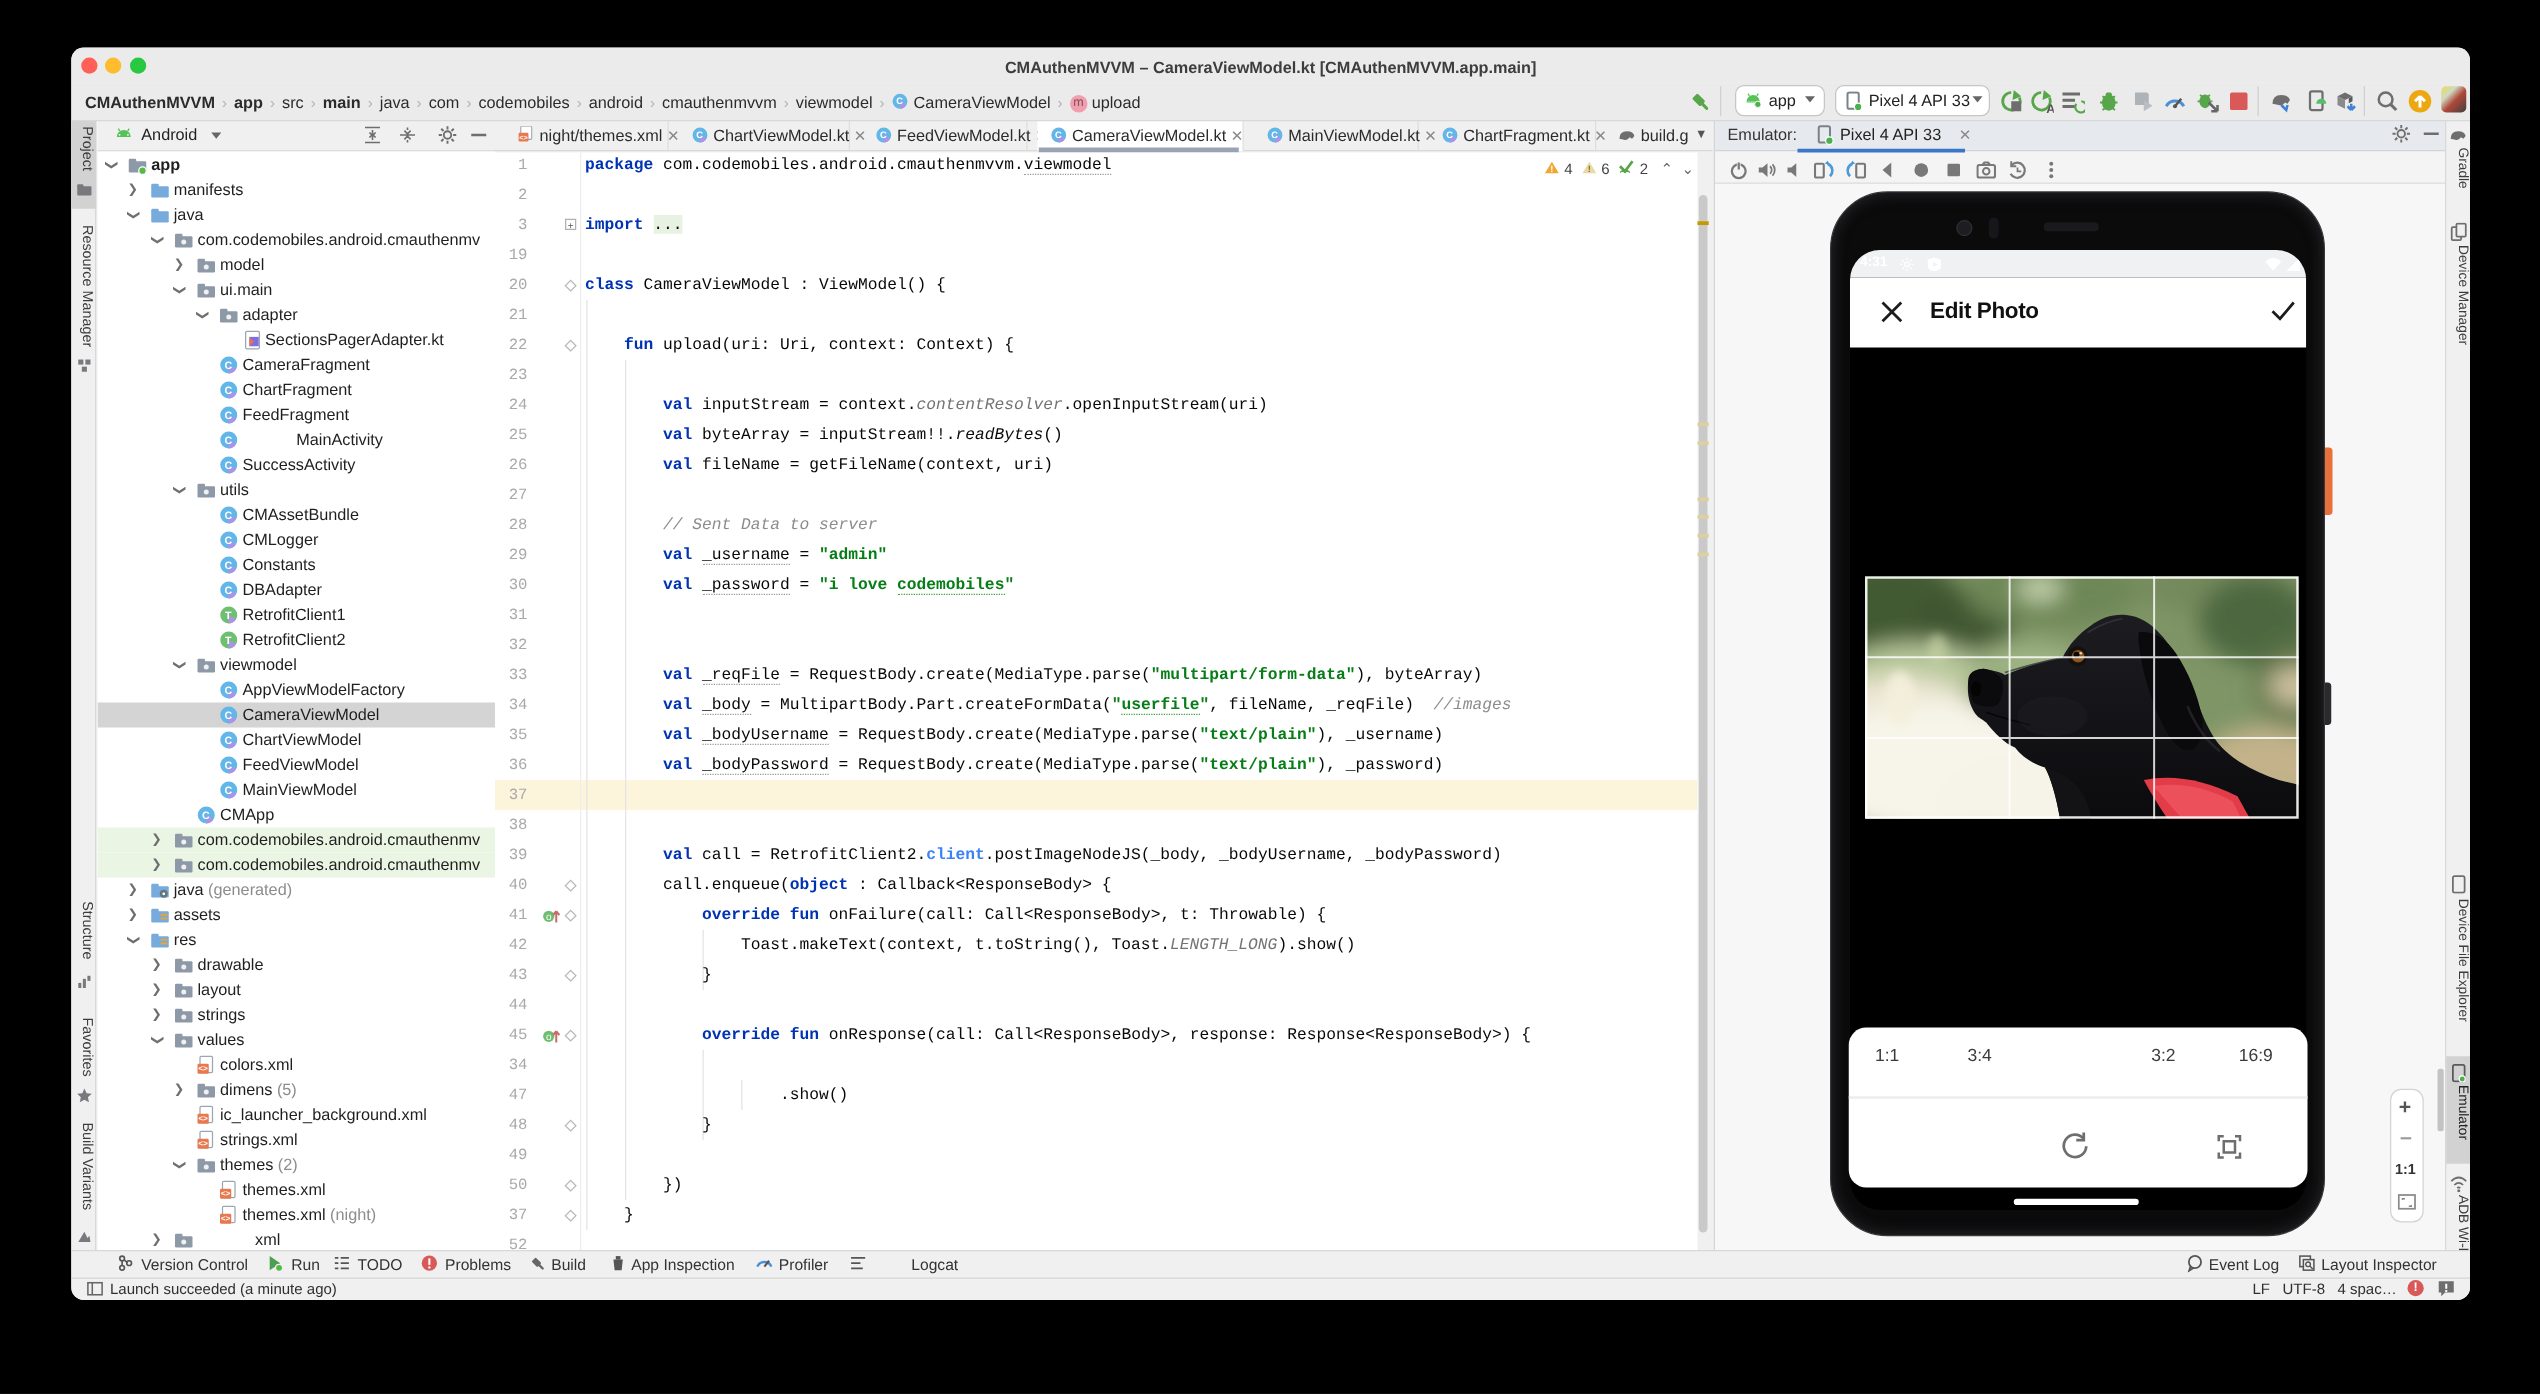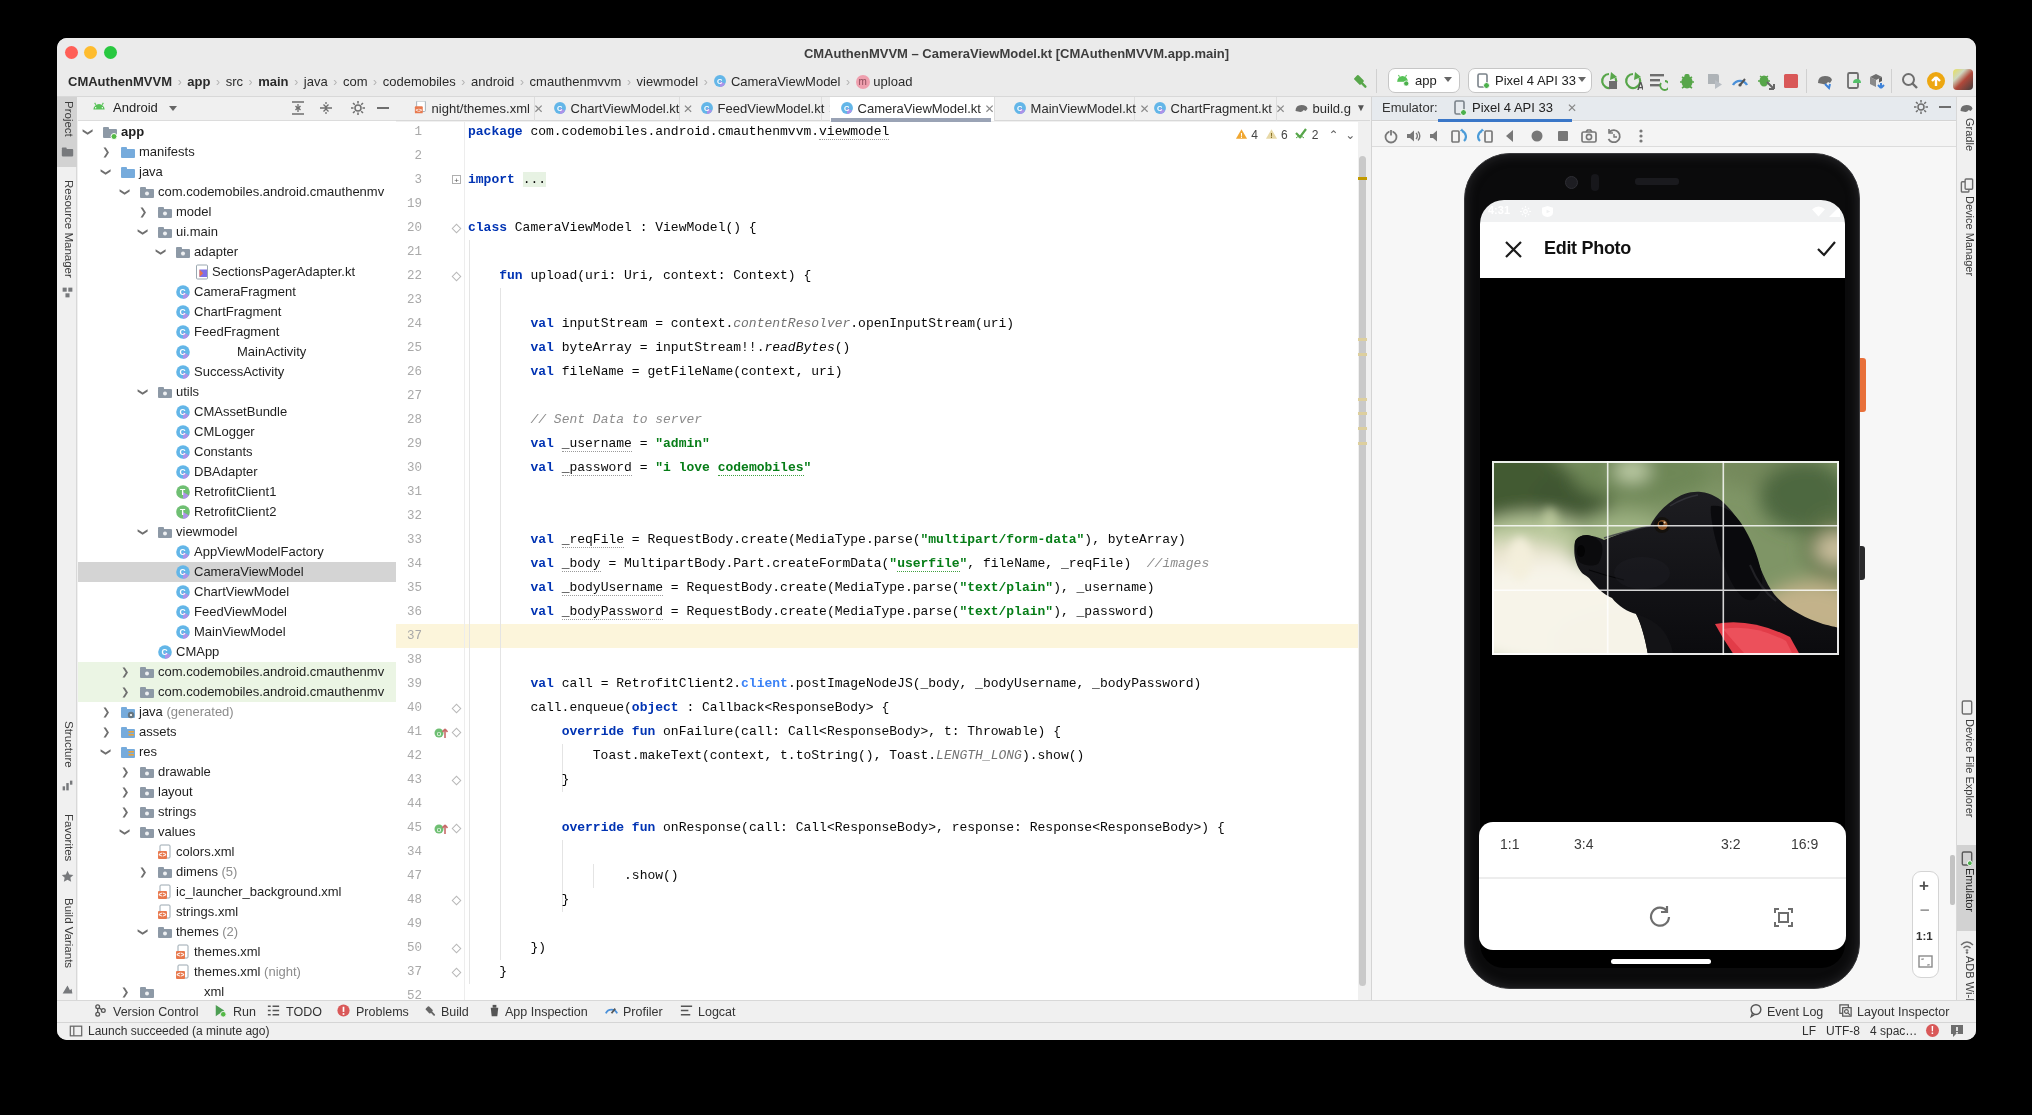--- a/index.html
+++ b/index.html
@@ -985,21 +985,21 @@
     </svg>
     <div class="bt" style="left:448px">App Inspection</div>
     <svg class="ab" style="left:547px;top:965px" width="15" height="15" viewBox="0 0 16 16">
       <path d="M2 11 A6.5 6.5 0 0 1 14 11" fill="none" stroke="#4a90d9" stroke-width="2"></path>
       <path d="M8 11 L12 6" stroke="#555" stroke-width="1.8"></path>
     </svg>
     <div class="bt" style="left:566px">Profiler</div>
     <svg class="ab" style="left:622px;top:965px" width="15" height="15" viewBox="0 0 16 16">
       <path d="M2 3.5 h12 M2 8 h8 M2 12.5 h10" stroke="#555" stroke-width="1.6"></path>
     </svg>
-    <div class="bt" style="left:641px">Logcat</div>
+    <div class="bt" style="left:672px">Logcat</div>
     <svg class="ab" style="left:1691px;top:965px" width="15" height="15" viewBox="0 0 16 16">
       <circle cx="8.5" cy="7" r="5.2" fill="none" stroke="#555" stroke-width="1.5"></circle>
       <path d="M4.8 10.5 L3.5 14.5 L7.5 12" fill="none" stroke="#555" stroke-width="1.5"></path>
     </svg>
     <div class="bt" style="left:1710px">Event Log</div>
     <svg class="ab" style="left:1781px;top:965px" width="15" height="15" viewBox="0 0 16 16">
       <rect x="2" y="2" width="9" height="9" fill="none" stroke="#555" stroke-width="1.3"></rect>
       <rect x="5" y="5" width="9" height="9" fill="#f0f0f0" stroke="#555" stroke-width="1.3"></rect>
       <circle cx="9" cy="9" r="2" fill="none" stroke="#555" stroke-width="1.2"></circle>
       <line x1="10.5" y1="10.5" x2="13" y2="13" stroke="#555" stroke-width="1.2"></line>

